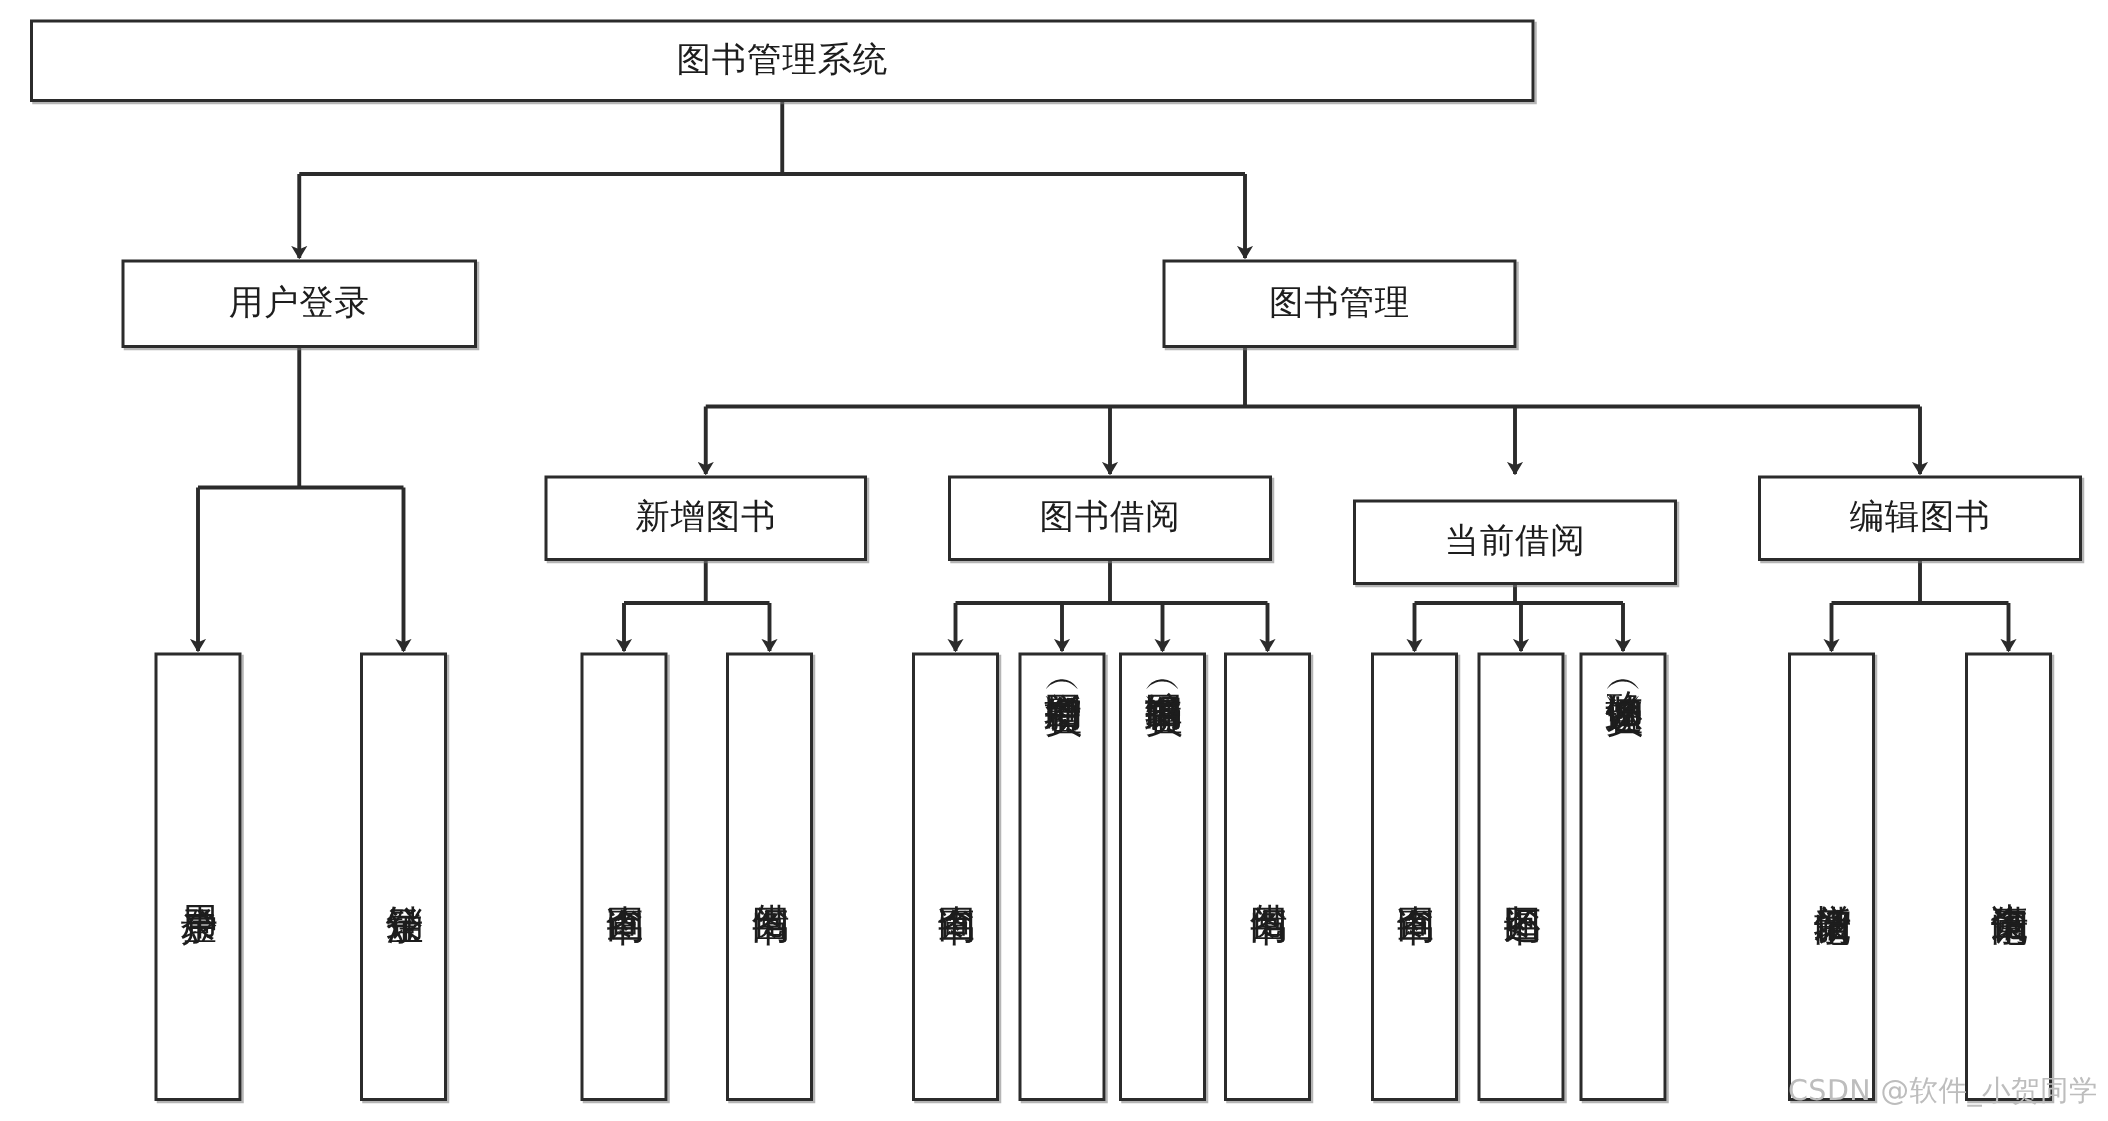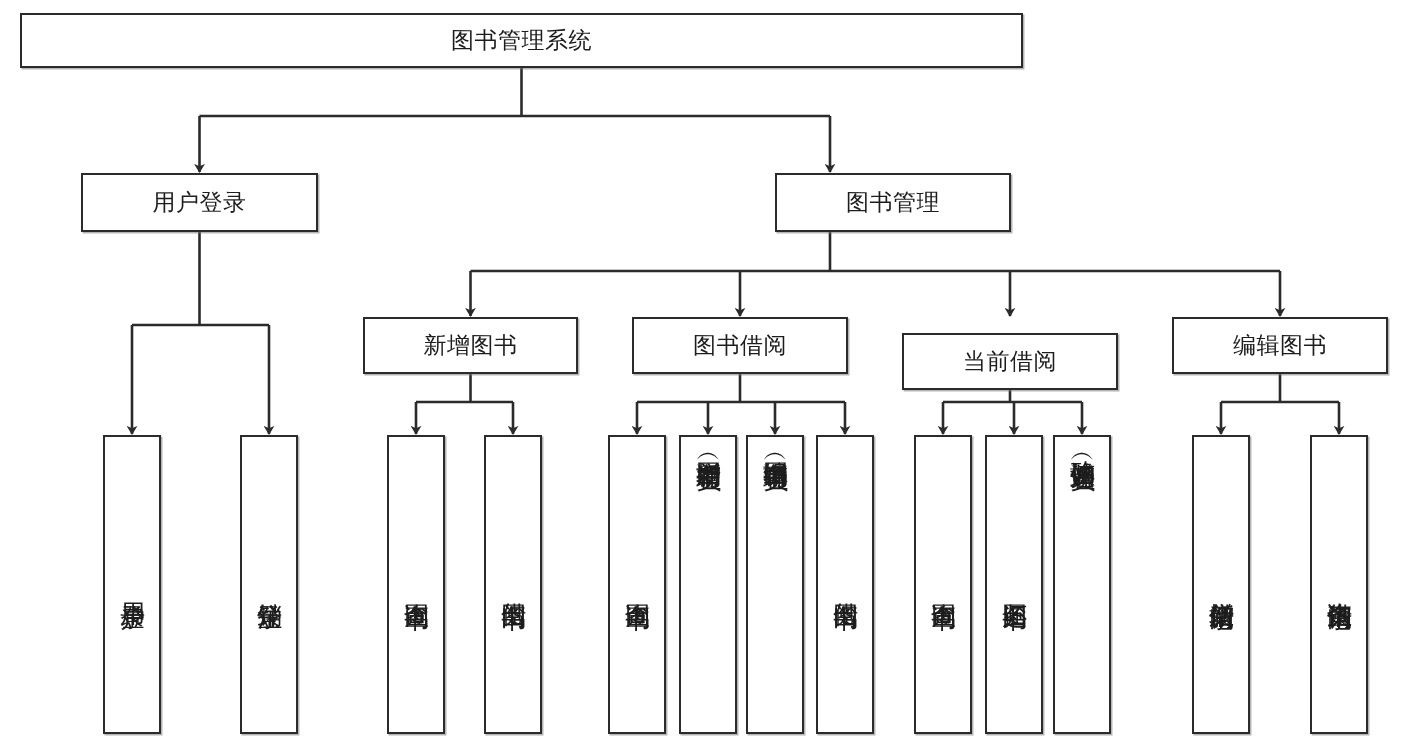--- a/index.html
+++ b/index.html
@@ -176,13 +176,14 @@
         <span class="label">确认归还（管理员）</span>
       </div>
       <div class="node vertical centered" style="left: 1192px; top: 435px; width: 58px; height: 299px;">
         <span class="label">新增借阅记录</span>
       </div>
       <div class="node vertical centered" style="left: 1310px; top: 435px; width: 58px; height: 299px;">
         <span class="label">查询借阅记录</span>
       </div>
     </div>
 
+  <div class="watermark" style="left: 1192px; top: 714px;">CSDN @软件_小贺同学</div>
 </div>
 
 </body></html>

